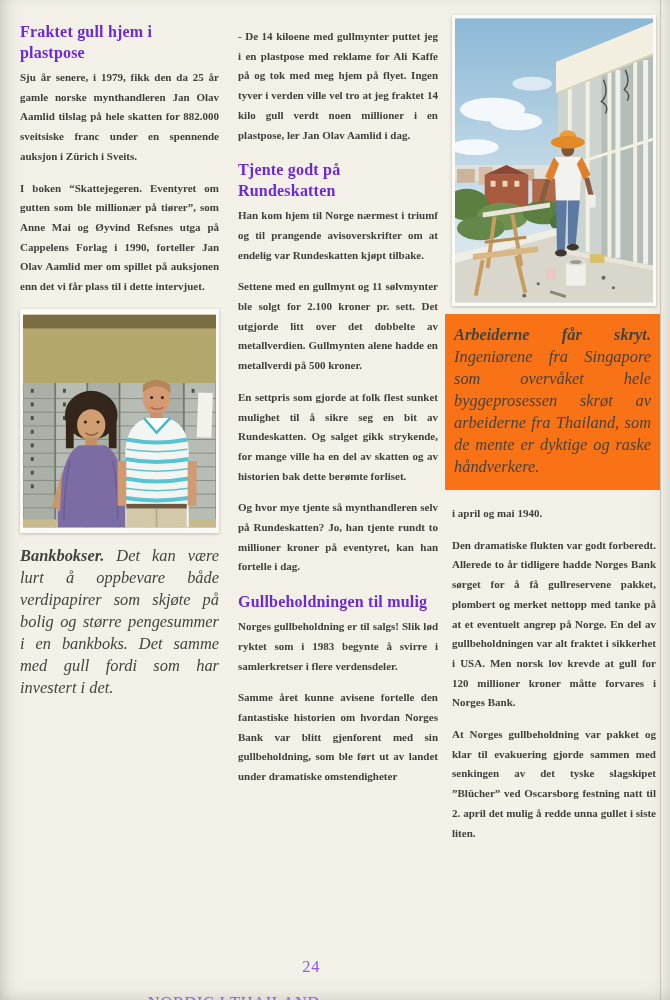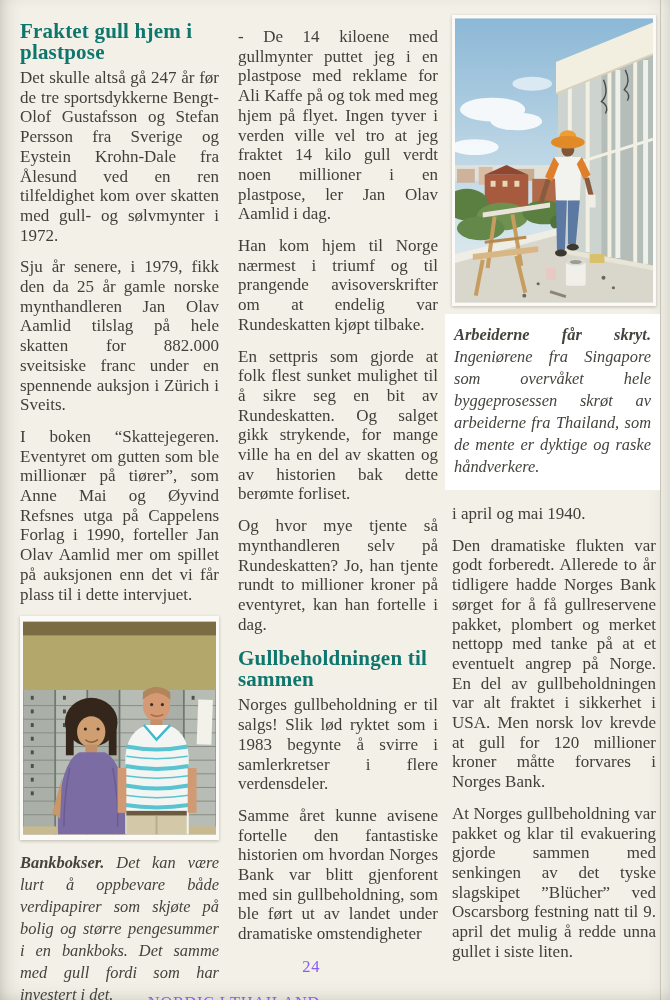--- a/index.html
+++ b/index.html
@@ -14,60 +14,60 @@
   }
   .page::after{
     content:"";position:absolute;top:0;bottom:0;right:9px;width:1px;
     background:rgba(120,113,95,.30);pointer-events:none;
   }
   .col{position:absolute;top:0;}
   .col1{left:20px;width:199px;}
   .col2{left:238px;width:200px;}
   .col3{left:452px;width:204px;}
   h2.head{
-    font-size:21px;font-weight:bold;color:#0f766e;
+    font-size:16px;font-weight:bold;color:#6d28d9;
     margin:14px 0 5px;letter-spacing:.2px;line-height:21px;
   }
   .col1 h2.head{margin-top:21px;}
   p.body{
-    font-size:17px;line-height:19.7px;text-align:justify;
+    font-size:11px;line-height:19.7px;text-align:justify;
     margin:0 0 12px;
+    font-weight:bold;
   }
   .col2 p.first{margin-top:27px;}
   figure.photo{
     margin:12px 0 0;padding:0;border:3px solid #fbfaf6;
     box-shadow:0 1px 3px rgba(70,62,45,.3);
     line-height:0;background:#fbfaf6;
   }
   .col3 figure.photo{margin-top:15px;}
   .caption{
     font-style:italic;font-size:16.4px;line-height:22px;
     color:#45433d;margin:12px 0 0;text-align:justify;
   }
   .caption .lead{font-weight:bold;font-style:italic;}
   .caption-panel{
-    background:#ffffff;margin:8px 0 14px -7px;width:215px;
+    background:#f97316;margin:8px 0 14px -7px;width:215px;
     box-sizing:border-box;padding:10px 9px 12px 9px;
   }
   .caption-panel .caption{margin:0;}
   .footer{
     position:absolute;left:20px;top:957px;width:300px;
     font-size:16.5px;color:#8b5cf6;letter-spacing:.6px;
     display:flex;gap:16px;align-items:flex-end;flex-direction:column;
   }
   svg{display:block;}
 </style>
 </head>
 <body>
 
 <div class="page">
 
   <div class="col col1">
     <h2 class="head">Fraktet gull hjem i plastpose</h2>
-    <p class="body">Det skulle altså gå 247 år før de tre sportsdykkerne Bengt-Olof Gustafsson og Stefan Persson fra Sverige og Eystein Krohn-Dale fra Ålesund ved en ren tilfeldighet kom over skatten med gull- og sølvmynter i 1972.</p>
     <p class="body">Sju år senere, i 1979, fikk den da 25 år gamle norske mynthandleren Jan Olav Aamlid tilslag på hele skatten for 882.000 sveitsiske franc under en spennende auksjon i Zürich i Sveits.</p>
     <p class="body">I boken “Skattejegeren. Eventyret om gutten som ble millionær på tiører”, som Anne Mai og Øyvind Refsnes utga på Cappelens Forlag i 1990, forteller Jan Olav Aamlid mer om spillet på auksjonen enn det vi får plass til i dette intervjuet.</p>
 
     <figure class="photo">
       <svg viewBox="0 0 198 218" width="193" height="218">
         <rect width="198" height="218" fill="#b3a76b"></rect>
         <rect width="198" height="14" fill="#7a6d44"></rect>
         <rect y="14" width="198" height="6" fill="#93865?" opacity="0"></rect>
         <rect y="70" width="198" height="148" fill="#9aa098"></rect>
         <g>
@@ -156,24 +156,26 @@
           <line x1="137" y1="199" x2="137" y2="218" stroke="#b9ad8a" stroke-width="2"></line>
         </g>
       </svg>
     </figure>
 
     <p class="caption"><span class="lead">Bankbokser.</span> <span>Det kan være lurt å oppbevare både verdipapirer som skjøte på bolig og større pengesummer i en bankboks. Det samme med gull fordi som har investert i det.</span></p>
   </div>
 
   <div class="col col2">
     <p class="body first">- De 14 kiloene med gullmynter puttet jeg i en plastpose med reklame for Ali Kaffe på og tok med meg hjem på flyet. Ingen tyver i verden ville vel tro at jeg fraktet 14 kilo gull verdt noen millioner i en plastpose, ler Jan Olav Aamlid i dag.</p>
+    <h2 class="head">Tjente godt på Rundeskatten</h2>
     <p class="body">Han kom hjem til Norge nærmest i triumf og til prangende avisoverskrifter om at endelig var Rundeskatten kjøpt tilbake.</p>
+    <p class="body">Settene med en gullmynt og 11 sølvmynter ble solgt for 2.100 kroner pr. sett. Det utgjorde litt over det dobbelte av metallverdien. Gullmynten alene hadde en metallverdi på 500 kroner.</p>
     <p class="body">En settpris som gjorde at folk flest sunket mulighet til å sikre seg en bit av Rundeskatten. Og salget gikk strykende, for mange ville ha en del av skatten og av historien bak dette berømte forliset.</p>
     <p class="body">Og hvor mye tjente så mynthandleren selv på Rundeskatten? Jo, han tjente rundt to millioner kroner på eventyret, kan han fortelle i dag.</p>
-    <h2 class="head">Gullbeholdningen til sammen</h2>
+    <h2 class="head">Gullbeholdningen til mulig</h2>
     <p class="body">Norges gullbeholdning er til salgs! Slik lød ryktet som i 1983 begynte å svirre i samlerkretser i flere verdensdeler.</p>
     <p class="body">Samme året kunne avisene fortelle den fantastiske historien om hvordan Norges Bank var blitt gjenforent med sin gullbeholdning, som ble ført ut av landet under dramatiske omstendigheter</p>
   </div>
 
   <div class="col col3">
     <figure class="photo">
       <svg viewBox="0 0 200 287" width="198" height="285">
         <defs>
           <linearGradient id="sky" x1="0" y1="0" x2="0" y2="1">
             <stop offset="0" stop-color="#8cb8d6"></stop>
@@ -278,21 +280,21 @@
         </g>
       </svg>
     </figure>
 
     <div class="caption-panel">
       <p class="caption"><span class="lead">Arbeiderne får skryt.</span> <span>Ingeniørene fra Singapore som overvåket hele byggeprosessen skrøt av arbeiderne fra Thailand, som de mente er dyktige og raske håndverkere.</span></p>
     </div>
 
     <p class="body">i april og mai 1940.</p>
     <p class="body">Den dramatiske flukten var godt forberedt. Allerede to år tidligere hadde Norges Bank sørget for å få gullreservene pakket, plombert og merket nettopp med tanke på at et eventuelt angrep på Norge. En del av gullbeholdningen var alt fraktet i sikkerhet i USA. Men norsk lov krevde at gull for 120 millioner kroner måtte forvares i Norges Bank.</p>
-    <p class="body">At Norges gullbeholdning var pakket og klar til evakuering gjorde sammen med senkingen av det tyske slagskipet ”Blücher” ved Oscarsborg festning natt til 9. april det mulig å redde unna gullet i siste liten.</p>
+    <p class="body">At Norges gullbeholdning var pakket og klar til evakuering gjorde sammen med senkingen av det tyske slagskipet ”Blücher” ved Oscarsborg festning natt til 2. april det mulig å redde unna gullet i siste liten.</p>
 
   </div>
 
   <div class="footer">
     <span>24</span>
     <span>NORDIC I THAILAND</span>
   </div>
 
 </div>
 

